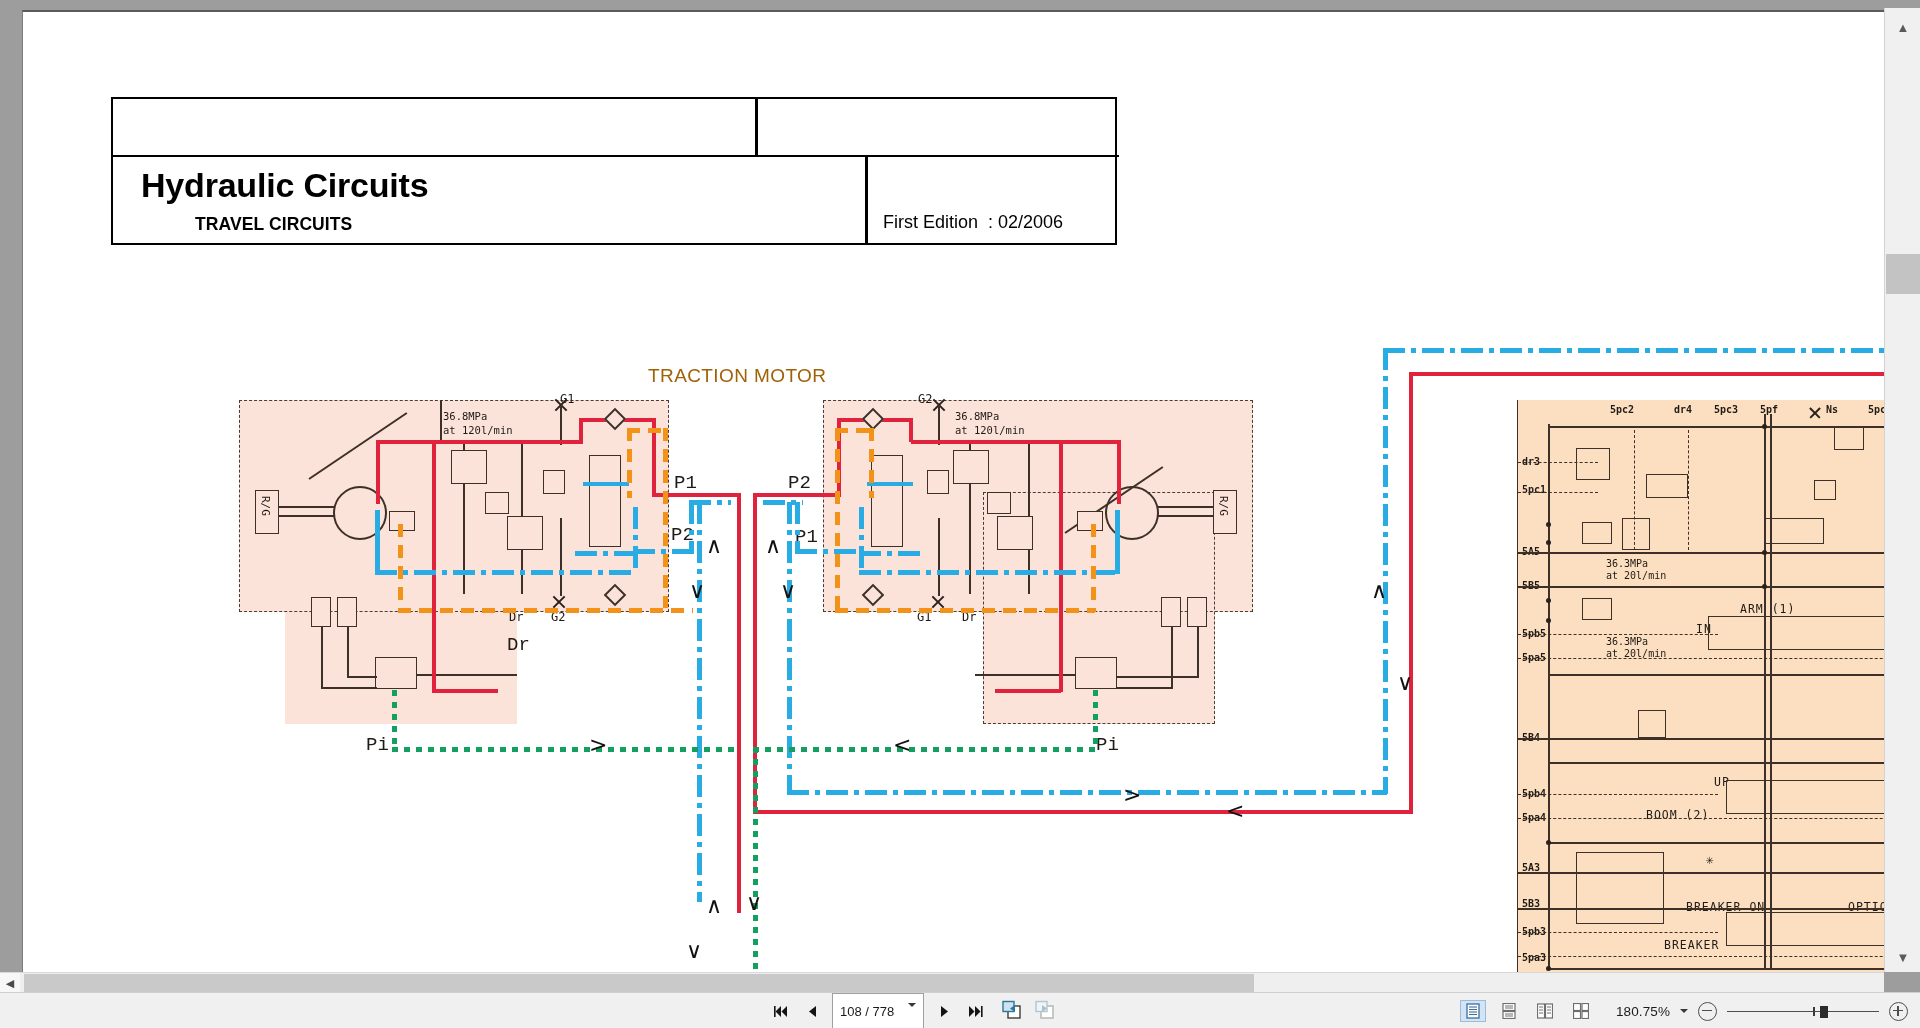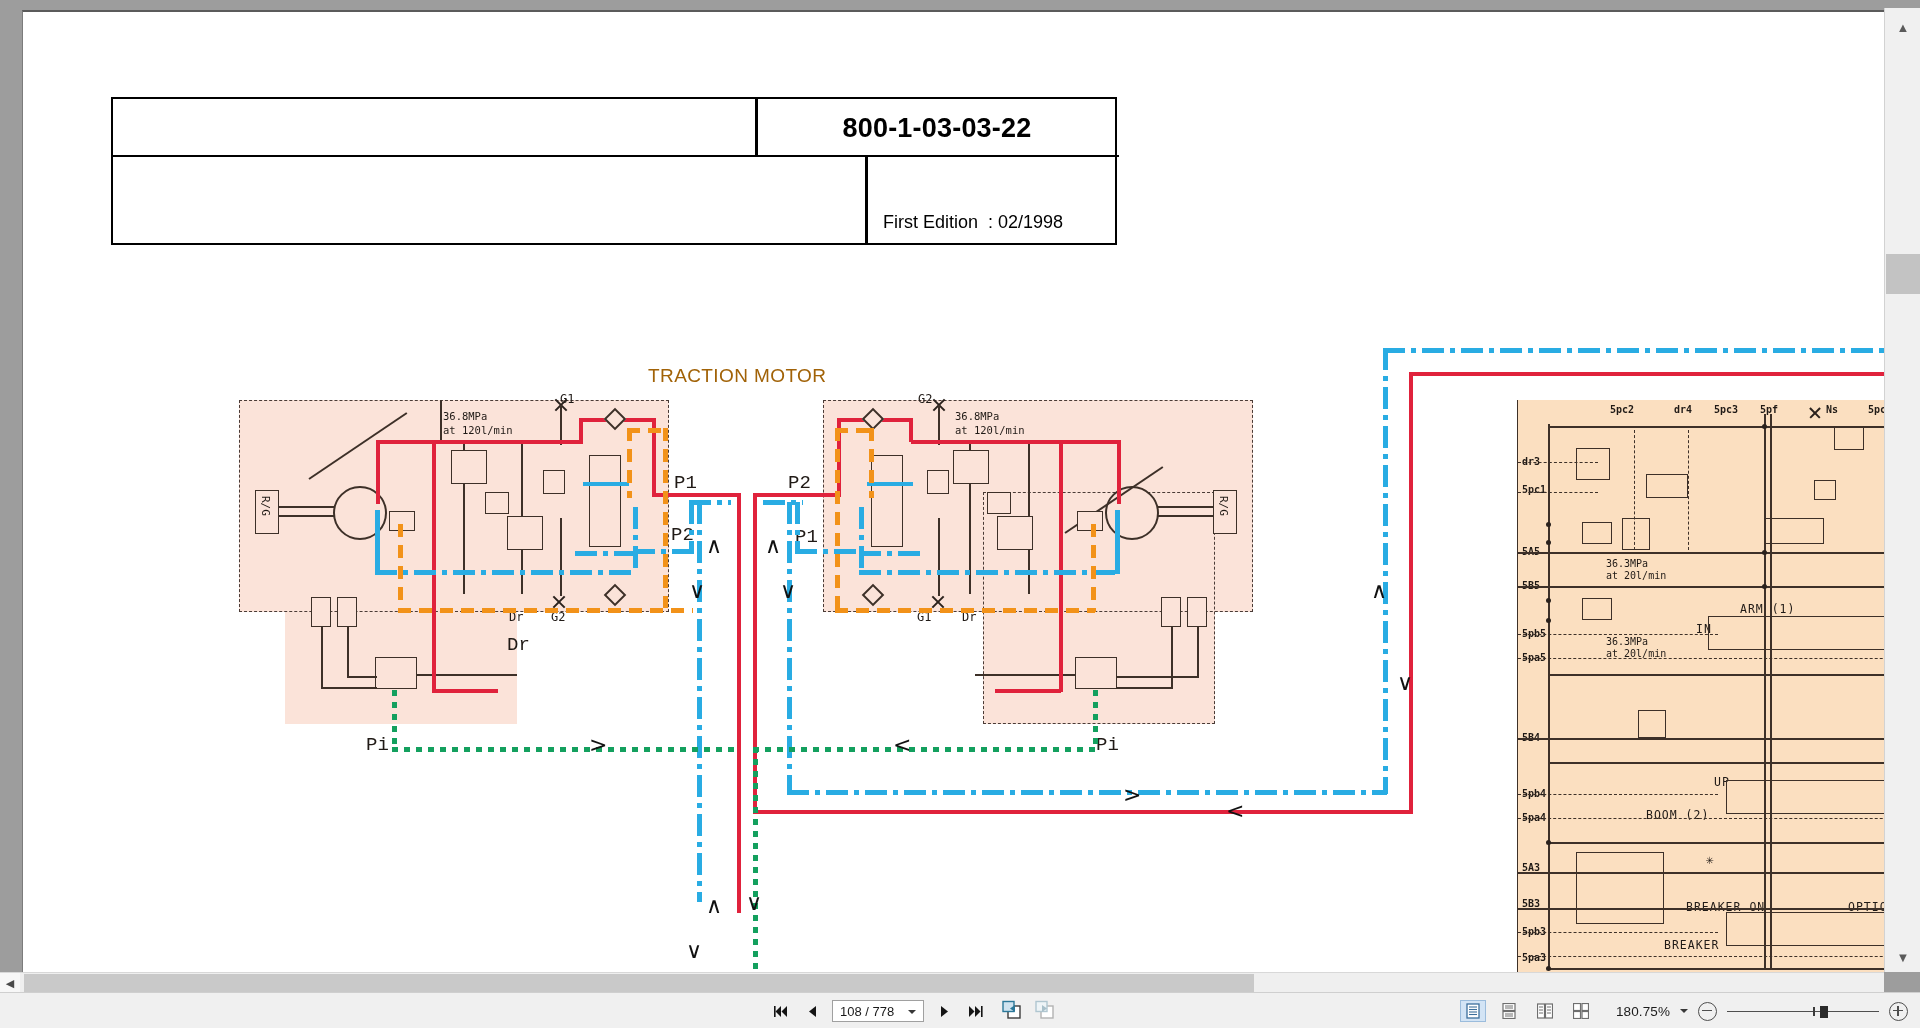--- a/index.html
+++ b/index.html
@@ -53,21 +53,21 @@
     background: #f0f0f0; border-top: 1px solid #cfcfcf;
     display: flex; align-items: center;
   }
   #tb-center { position: absolute; left: 770px; top: 0; height: 36px;
                display: flex; align-items: center; gap: 9px; }
   #tb-right  { position: absolute; right: 12px; top: 0; height: 36px;
                display: flex; align-items: center; gap: 10px; }
 
   .navbtn { width: 22px; height: 24px; display: flex; align-items: center;
             justify-content: center; color: #1b1b1b; font-size: 13px; }
-  .pagebox { width: 92px; height: 22px; background: #fff;
+  .pagebox { width: 92px; height: 36px; background: #fff;
              border: 1px solid #a0a0a0; display: flex; align-items: center;
              padding: 0 4px 0 7px; position: relative; }
   .pagebox .pval { font-size: 13px; color: #1a1a1a; }
   .pagebox .caret { position: absolute; right: 7px; top: 9px;
       width: 0; height: 0; border-left: 4px solid transparent;
       border-right: 4px solid transparent; border-top: 4px solid #383838; }
 
   .sheetbtn { width: 24px; height: 22px; position: relative; }
   .zoomval { font-size: 13.5px; color: #1c1c1c; letter-spacing: .1px; }
   .minicaret { width: 0; height: 0; border-left: 4px solid transparent;
@@ -180,23 +180,26 @@
 <body>
 
 <div id="viewer-root">
 
   <div id="page-canvas">
     <div id="doc">
 
       <div id="titleblock">
         <div id="tb-row1"></div>
         <div id="tb-r1-div"></div>
-        <div id="tb-docno">800-1-03-03-22</div>
+        <div id="tb-left">
+          <div id="tb-title">Hydraulic Circuits</div>
+          <div id="tb-sub">TRAVEL CIRCUITS</div>
+        </div>
         <div id="tb-r2-div"></div>
-        <div id="tb-edition">First Edition  : 02/1998</div>
+        <div id="tb-edition">First Edition  : 02/2006</div>
       </div>
 
 
       <div id="traction-label">TRACTION MOTOR</div>
 
       <div class="dashbox" style="left:262px; top:480px; width:232px; height:232px;"></div>
       <div class="blk" style="left:216px; top:388px; width:430px; height:212px;"></div>
       <div class="blk" style="left:262px; top:480px; width:232px; height:232px;"></div>
       <div class="dashbox" style="left:216px; top:388px; width:430px; height:212px;"></div>
 

